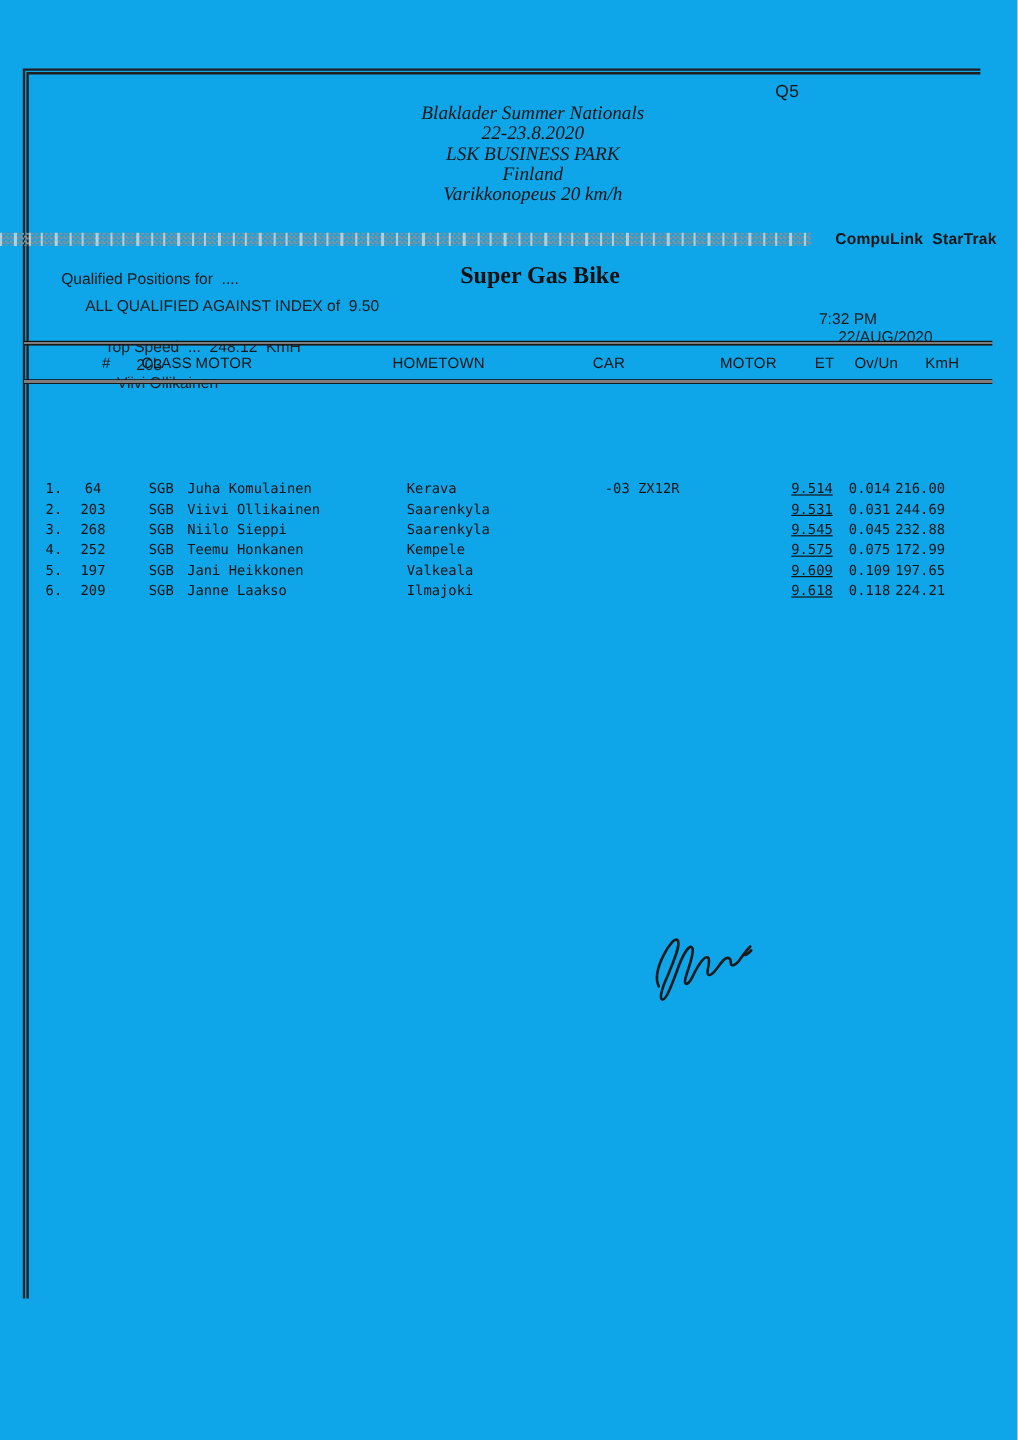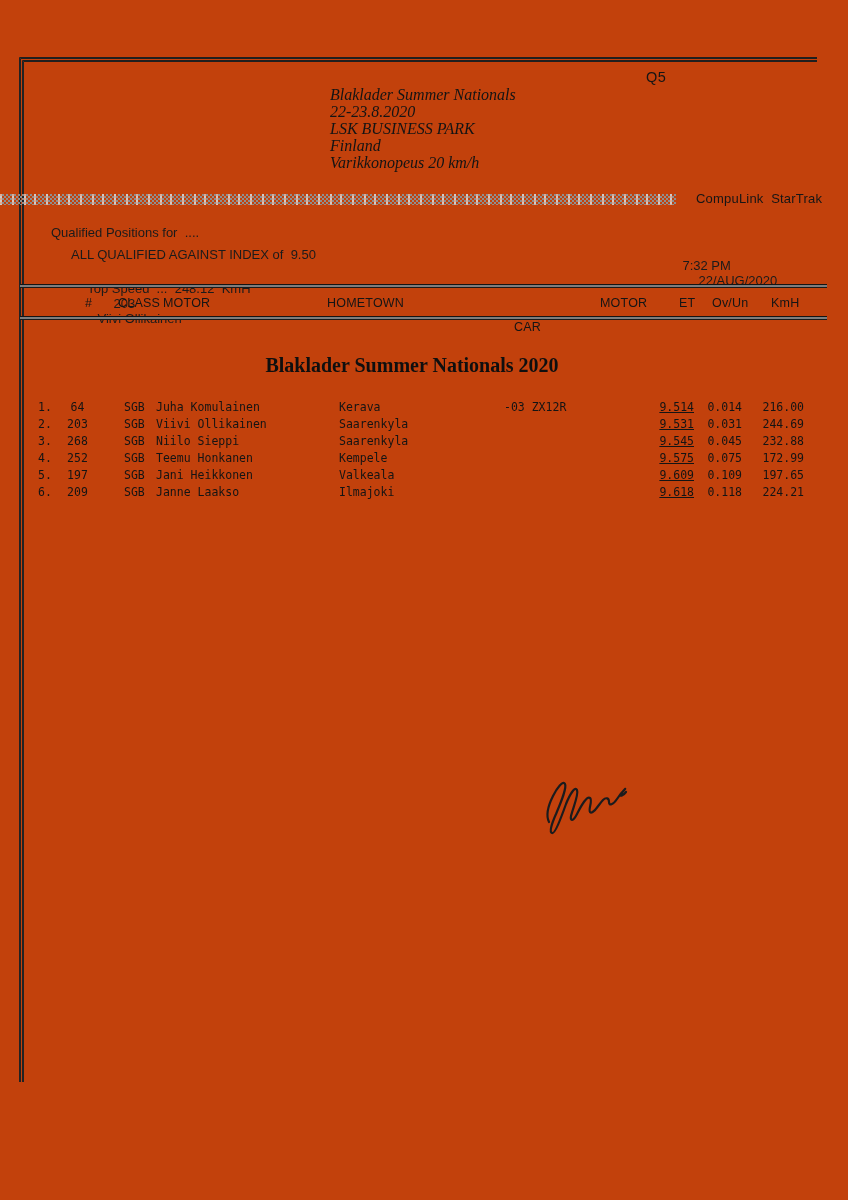--- a/index.html
+++ b/index.html
@@ -1,48 +1,49 @@
 <!DOCTYPE html>
 <html><head>
 <meta charset="utf-8">
 <style>
   * { margin:0; padding:0; box-sizing:border-box; }
   html,body { background:#ffffff; }
   .canvas {
     position:relative; width:848px; height:1200px;
-    background:#c2410c; overflow:hidden;
+    background:#0ea5e9; overflow:hidden;
     font-family:"Liberation Sans", sans-serif;
     color:#1b1b1b;
   }
   
   .page-frame {
     position:absolute; left:19px; top:57px; width:798px; height:1025px;
     border-top:5px double #1f1f1f;
     border-left:5px double #222222;
   }
   .q-code {
     position:absolute; left:646px; top:69px;
     font-size:14.5px; font-weight:500; letter-spacing:0.5px; color:#151515;
   }
   .event-header {
     position:absolute; left:330px; top:86px; width:228px;
+    text-align:center;
     font-family:"Liberation Serif", "DejaVu Serif", serif;
     font-style:italic; font-size:16px; line-height:17px; color:#141414;
   }
   
   .dot-band {
     position:absolute; left:0; top:194px; width:676px; height:11px;
     background:
       repeating-linear-gradient(90deg, rgba(255,255,255,0.55) 0 2px, rgba(255,255,255,0) 2px 12px),
       repeating-conic-gradient(#8f8f8f 0% 25%, rgba(255,255,255,0) 0% 50%);
     background-size: 34px 11px, 4px 4px;
   }
   .brand {
     position:absolute; left:696px; top:191px;
-    font-size:13px; font-weight:400; letter-spacing:0.2px; color:#161616;
+    font-size:13px; font-weight:700; letter-spacing:0.2px; color:#161616;
     white-space:pre;
   }
   .qual-label { position:absolute; left:51px; top:225px; font-size:13px; white-space:pre; }
   .class-title {
     position:absolute; left:330px; top:219px; width:240px; text-align:center;
     font-family:"Liberation Serif", "DejaVu Serif", serif;
     font-weight:bold; font-size:20px; color:#101010;
   }
   .index-line { position:absolute; left:71px; top:247px; font-size:13px; white-space:pre; }
   .timestamp {
@@ -58,21 +59,21 @@
   }
   .rule-top { top:284px; }
   .rule-bottom { top:316px; }
   .thead { position:absolute; left:0; top:296px; width:848px; height:16px;
     font-size:12.5px; letter-spacing:0.2px; color:#151515; }
   .th { position:absolute; top:0; white-space:pre; }
   .h-num { left:85px; }
   .h-cls { left:118px; }
   .h-driver { left:163px; }
   .h-home { left:327px; }
-  .h-car { left:514px;margin-top:24px; }
+  .h-car { left:494px; }
   .h-motor { left:600px; }
   .h-et { left:679px; }
   .h-ovun { left:712px;text-align:right; }
   .h-kmh { left:771px; }
   .section-title {
     position:absolute; left:262px; top:354px; width:300px; text-align:center;
     font-family:"Liberation Serif", "DejaVu Serif", serif;
     font-weight:bold; font-size:20px; color:#0f0f0f;
   }
   .trow {
@@ -82,21 +83,21 @@
   }
   .td { position:absolute; top:0; white-space:pre; }
   .c-pos    { left:38px;  width:24px; }
   .c-num    { left:54px;  width:47px;  text-align:center; }
   .c-cls    { left:124px; width:34px; }
   .c-driver { left:156px; width:182px; }
   .c-home   { left:339px; width:150px; }
   .c-car    { left:504px; width:122px; }
   .c-et     { left:644px; width:50px;  text-align:right;text-decoration:underline; }
   .c-ovun   { left:700px; width:42px;  text-align:right; }
-  .c-kmh    { left:746px; width:58px;  text-align:right; }
+  .c-kmh    { left:746px; width:58px;  text-align:left; }
   .signature { position:absolute; left:535px; top:758px; }
 </style>
 </head>
 <body>
 
 <div class="canvas">
 
   <div class="page-frame"></div>
 
   <div class="q-code">Q5</div>
@@ -106,20 +107,21 @@
     <div>22-23.8.2020</div>
     <div>LSK BUSINESS PARK</div>
     <div>Finland</div>
     <div>Varikkonopeus 20 km/h</div>
   </div>
 
   <div class="dot-band"></div>
   <div class="brand">CompuLink  StarTrak</div>
 
   <div class="qual-label">Qualified Positions for  ....</div>
+  <div class="class-title">Super Gas Bike</div>
   <div class="index-line">ALL QUALIFIED AGAINST INDEX of  9.50</div>
 
   <div class="timestamp">
     <span>7:32 PM</span>
     <span class="date">22/AUG/2020</span>
   </div>
 
   <div class="topspeed">
     <span>Top Speed  ...  248.12  KmH</span>
     <span class="ts-num">203</span>
@@ -135,21 +137,20 @@
     <span class="th h-home">HOMETOWN</span>
     <span class="th h-car">CAR</span>
     <span class="th h-motor">MOTOR</span>
     <span class="th h-et">ET</span>
     <span class="th h-ovun">Ov/Un</span>
     <span class="th h-kmh">KmH</span>
   </div>
 
   <div class="rule rule-bottom"></div>
 
-  <div class="section-title">Blaklader Summer Nationals 2020</div>
 
   <div class="trow" style="top:400px">
     <span class="td c-pos">1.</span>
     <span class="td c-num">64</span>
     <span class="td c-cls">SGB</span>
     <span class="td c-driver">Juha Komulainen</span>
     <span class="td c-home">Kerava</span>
     <span class="td c-car">-03 ZX12R</span>
     <span class="td c-et">9.514</span>
     <span class="td c-ovun">0.014</span>

